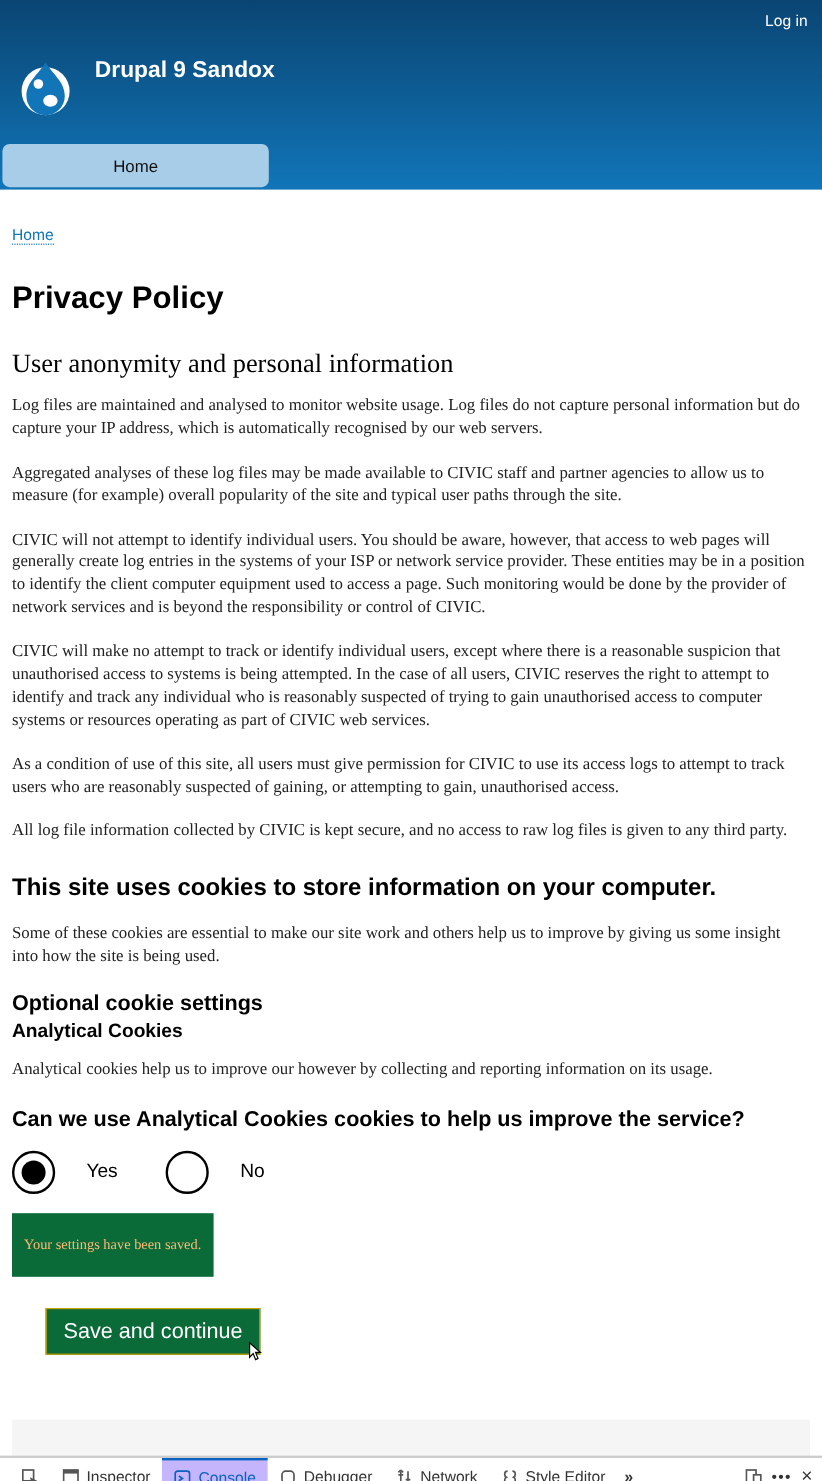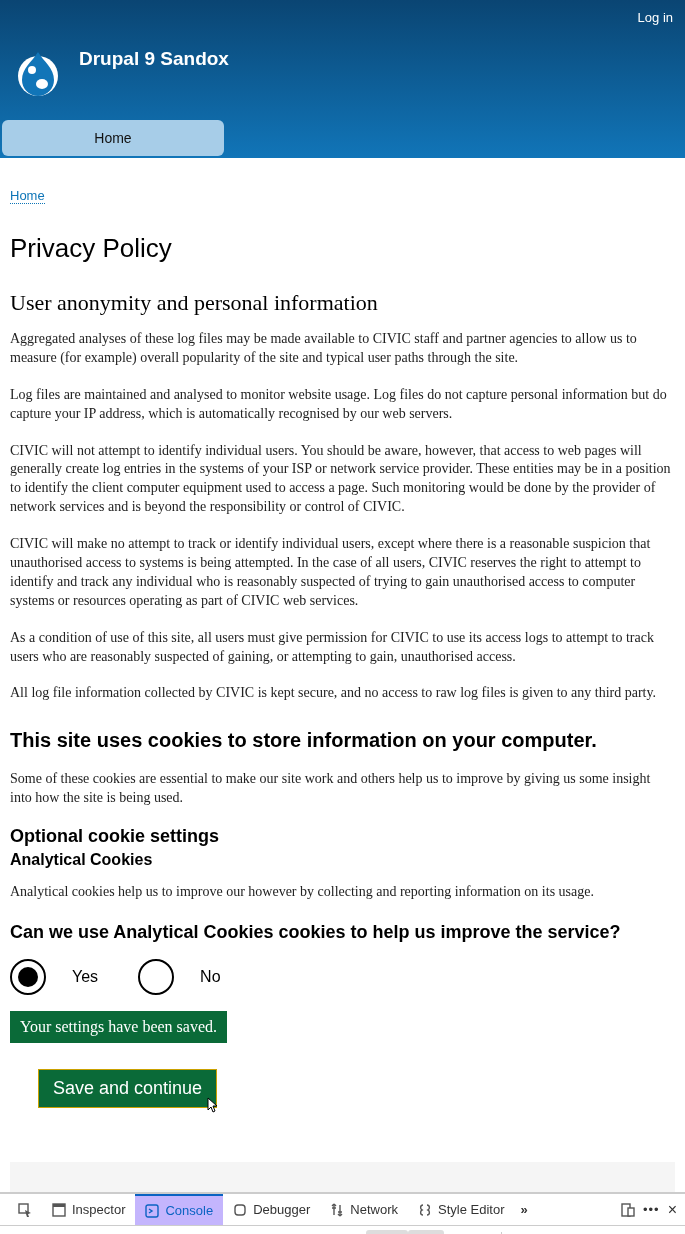--- a/index.html
+++ b/index.html
@@ -26,40 +26,40 @@
 }
 
 .breadcrumb {
   padding: 30px 10px 0; font-size: 13px;
 }
 .breadcrumb a {
   color: #0e75b7; text-decoration: none; border-bottom: 1px dotted #0e75b7;
 }
 
 .content { padding: 30px 10px 20px; }
-h1 { font-size: 26px; font-weight: normal; margin-bottom: 26px; }
+h1 { font-size: 26px; font-weight: bold; margin-bottom: 26px; }
 h2.serif { font-family: Georgia, serif; font-size: 22px; font-weight: normal; margin-bottom: 14px; }
 .content p { font-family: Georgia, serif; font-size: 14px; color: #222; line-height: 1.35; margin-bottom: 18px; }
 h2.sans { font-size: 20px; font-weight: bold; margin: 26px 0 18px; }
 h3.sans { font-size: 18px; font-weight: bold; margin-bottom: 4px; }
 h4.sans { font-size: 16px; font-weight: bold; margin-bottom: 14px; }
 .question { font-size: 18px; font-weight: bold; margin: 20px 0 16px; font-family: Arial, sans-serif; }
 
 .radio-row { display: flex; gap: 40px; align-items: center; margin-bottom: 16px; }
 .radio-opt { display: flex; align-items: center; gap: 26px; cursor: pointer; }
 .radio-circle {
   width: 36px; height: 36px; border: 2px solid #000; border-radius: 50%;
   display: flex; align-items: center; justify-content: center;
 }
 .radio-dot { width: 20px; height: 20px; background: #000; border-radius: 50%; }
 .radio-label { font-size: 16px; }
 
 .success-msg {
-  background: #0a6a38; color: #ffffff; padding: 7px 10px;
-  font-family: Georgia, serif; font-size: 16px; display: inline-block;
+  background: #0a6a38; color: #fdba74; padding: 19px 10px;
+  font-family: Georgia, serif; font-size: 12px; display: inline-block;
   margin-bottom: 26px;
 }
 .save-btn {
   background: #0a6a38; color: #fff; border: 1px solid #caa100;
   padding: 8px 14px; font-size: 18px; cursor: pointer; position: relative; margin-left: 28px;
 }
 .cursor-icon {
   position: absolute; right: -4px; bottom: -14px;
   font-size: 18px; color: #000;
 }
@@ -113,22 +113,22 @@
   <div class="nav-home">Home</div>
 </div>
 
 <div class="breadcrumb">
   <a href="#">Home</a>
 </div>
 
 <div class="content">
   <h1>Privacy Policy</h1>
   <h2 class="serif">User anonymity and personal information</h2>
+  <p>Log files are maintained and analysed to monitor website usage. Log files do not capture personal information but do capture your IP address, which is automatically recognised by our web servers.</p>
   <p>Aggregated analyses of these log files may be made available to CIVIC staff and partner agencies to allow us to measure (for example) overall popularity of the site and typical user paths through the site.</p>
-  <p>Log files are maintained and analysed to monitor website usage. Log files do not capture personal information but do capture your IP address, which is automatically recognised by our web servers.</p>
   <p>CIVIC will not attempt to identify individual users. You should be aware, however, that access to web pages will generally create log entries in the systems of your ISP or network service provider. These entities may be in a position to identify the client computer equipment used to access a page. Such monitoring would be done by the provider of network services and is beyond the responsibility or control of CIVIC.</p>
   <p>CIVIC will make no attempt to track or identify individual users, except where there is a reasonable suspicion that unauthorised access to systems is being attempted. In the case of all users, CIVIC reserves the right to attempt to identify and track any individual who is reasonably suspected of trying to gain unauthorised access to computer systems or resources operating as part of CIVIC web services.</p>
   <p>As a condition of use of this site, all users must give permission for CIVIC to use its access logs to attempt to track users who are reasonably suspected of gaining, or attempting to gain, unauthorised access.</p>
   <p>All log file information collected by CIVIC is kept secure, and no access to raw log files is given to any third party.</p>
 
   <h2 class="sans">This site uses cookies to store information on your computer.</h2>
   <p>Some of these cookies are essential to make our site work and others help us to improve by giving us some insight into how the site is being used.</p>
 
   <h3 class="sans">Optional cookie settings</h3>
   <h4 class="sans">Analytical Cookies</h4>

